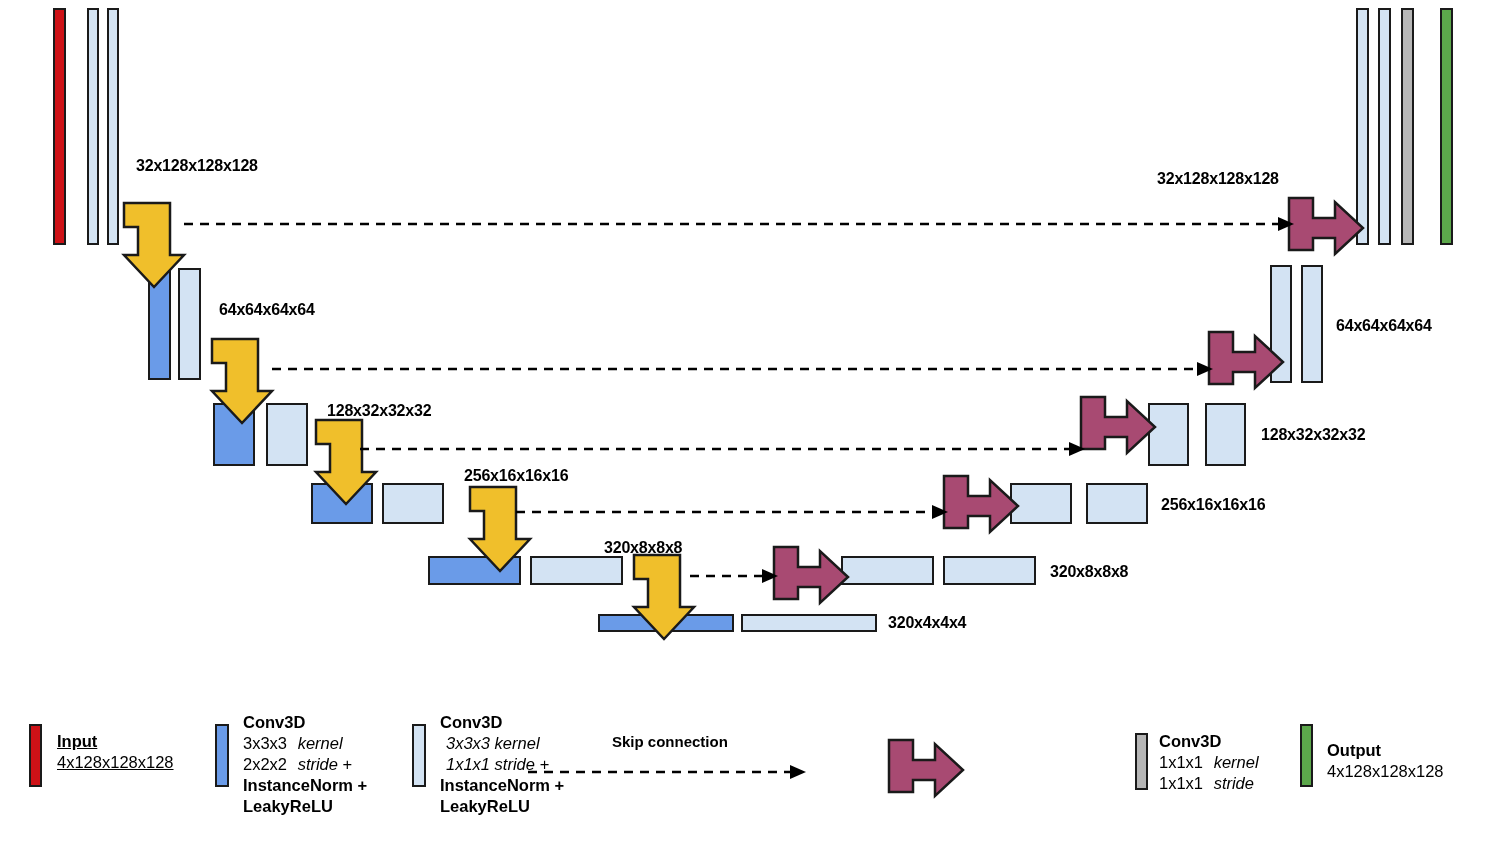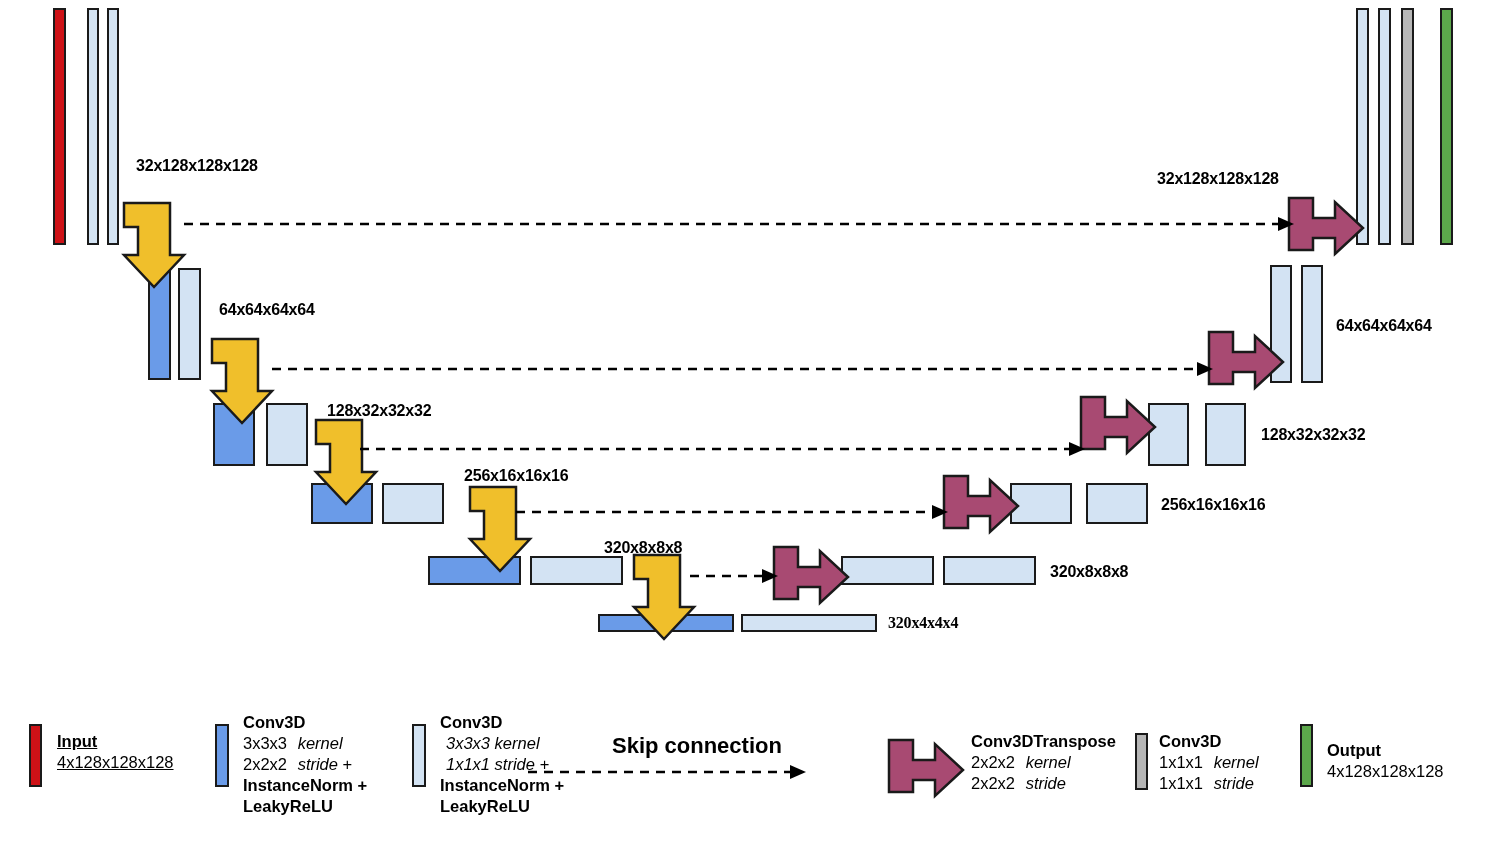--- a/index.html
+++ b/index.html
@@ -78,21 +78,21 @@
     color: #000000;
     white-space: nowrap;
   }
   .lg-text .t-b  { font-weight: bold; }
   .lg-text .t-i  { font-style: italic; margin-left: 6px; }
   .lg-text .t-r  { font-weight: normal; font-style: normal; text-align: right; }
   .lg-text .line { display: block; }
   #legend-skip-label {
     position: absolute;
     font-weight: bold;
-    font-size: 22px;
+    font-size: 15px;
     white-space: nowrap;
   }
   #legend-arrows { position: absolute; left: 0; top: 0;
                    width: 1485px; height: 160px; overflow: visible; }
 </style>
 </head>
 <body>
 
 <div id="canvas">
 
@@ -130,21 +130,21 @@
   <div class="blk c-lblue" style="left:943px; top:556px; width:93px; height:29px;"></div>
 
   <div class="blk c-dblue" style="left:598px; top:614px; width:136px; height:18px;"></div>
   <div class="blk c-lblue" style="left:741px; top:614px; width:136px; height:18px;"></div>
 
   <div class="dim" style="left:136px; top:157px;">32x128x128x128</div>
   <div class="dim" style="left:219px; top:301px;">64x64x64x64</div>
   <div class="dim" style="left:327px; top:402px;">128x32x32x32</div>
   <div class="dim" style="left:464px; top:467px;">256x16x16x16</div>
   <div class="dim" style="left:604px; top:539px;">320x8x8x8</div>
-  <div class="dim" style="left:888px; top:614px;font-family:Liberation Serif, serif;">320x4x4x4</div>
+  <div class="dim" style="left:888px; top:614px;">320x4x4x4</div>
 
   <div class="dim" style="left:1157px; top:170px;">32x128x128x128</div>
   <div class="dim" style="left:1336px; top:317px;">64x64x64x64</div>
   <div class="dim" style="left:1261px; top:426px;">128x32x32x32</div>
   <div class="dim" style="left:1161px; top:496px;">256x16x16x16</div>
   <div class="dim" style="left:1050px; top:563px;">320x8x8x8</div>
 
   <svg id="arrows" viewBox="0 0 1485 861">
     <defs>
 
@@ -244,25 +244,20 @@
     <div class="lg-text" style="left:440px; top:12px;">
       <span class="line t-b">Conv3D</span>
       <span class="line t-i">3x3x3 kernel</span>
       <span class="line t-i">1x1x1 stride +</span>
       <span class="line t-b">InstanceNorm +</span>
       <span class="line t-b">LeakyReLU</span>
     </div>
 
     <div id="legend-skip-label" style="left:612px; top:33px;">Skip connection</div>
 
-    <div class="lg-text" style="left:971px; top:31px;">
-      <span class="line t-b">Conv3DTranspose</span>
-      <span class="line"><span class="t-r">2x2x2 </span><span class="t-i">kernel</span></span>
-      <span class="line"><span class="t-r">2x2x2 </span><span class="t-i">stride</span></span>
-    </div>
 
     <div class="lg-swatch c-gray" style="left:1135px; top:33px; width:13px; height:57px;"></div>
     <div class="lg-text" style="left:1159px; top:31px;">
       <span class="line t-b">Conv3D</span>
       <span class="line"><span class="t-r">1x1x1 </span><span class="t-i">kernel</span></span>
       <span class="line"><span class="t-r">1x1x1 </span><span class="t-i">stride</span></span>
     </div>
 
     <div class="lg-swatch c-green" style="left:1300px; top:24px; width:13px; height:63px;"></div>
     <div class="lg-text" style="left:1327px; top:40px;">

